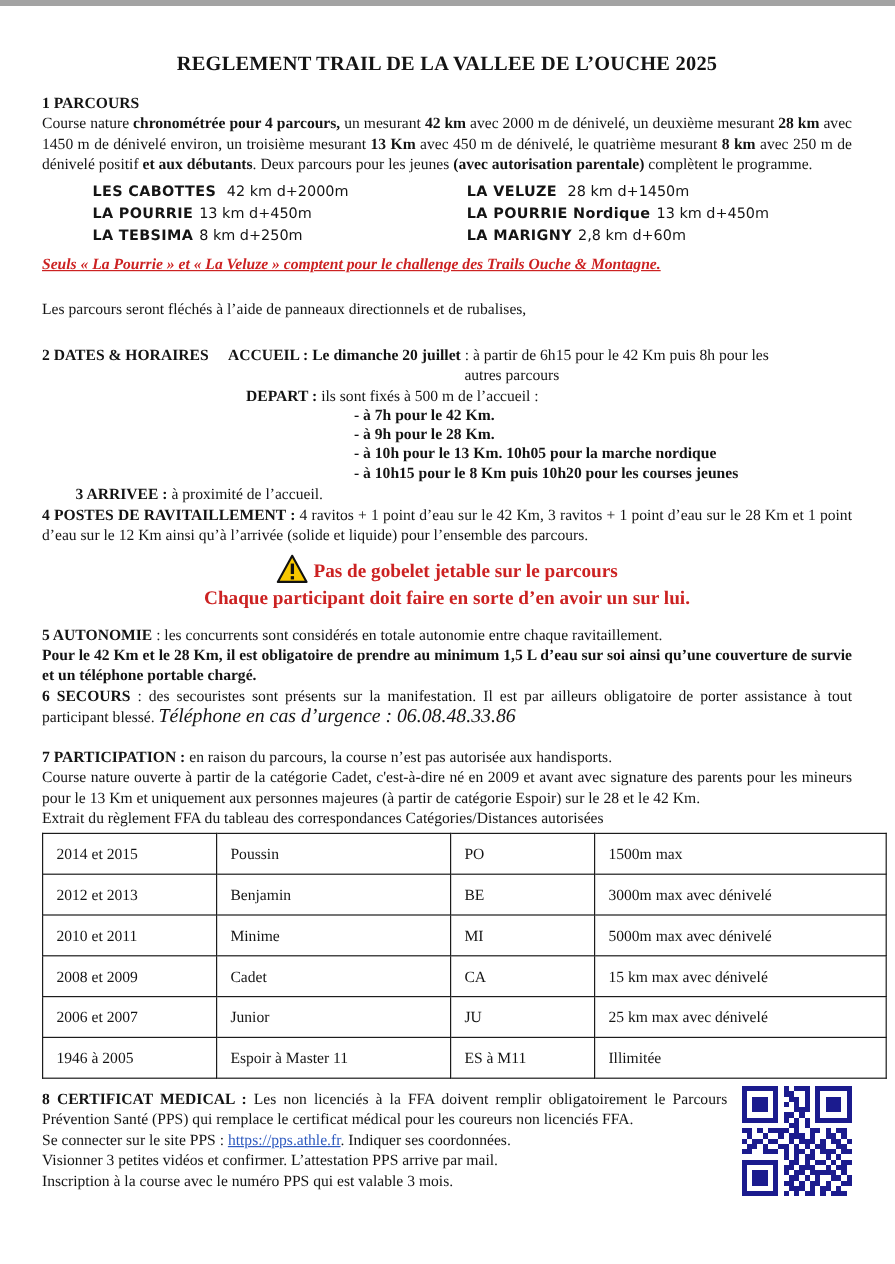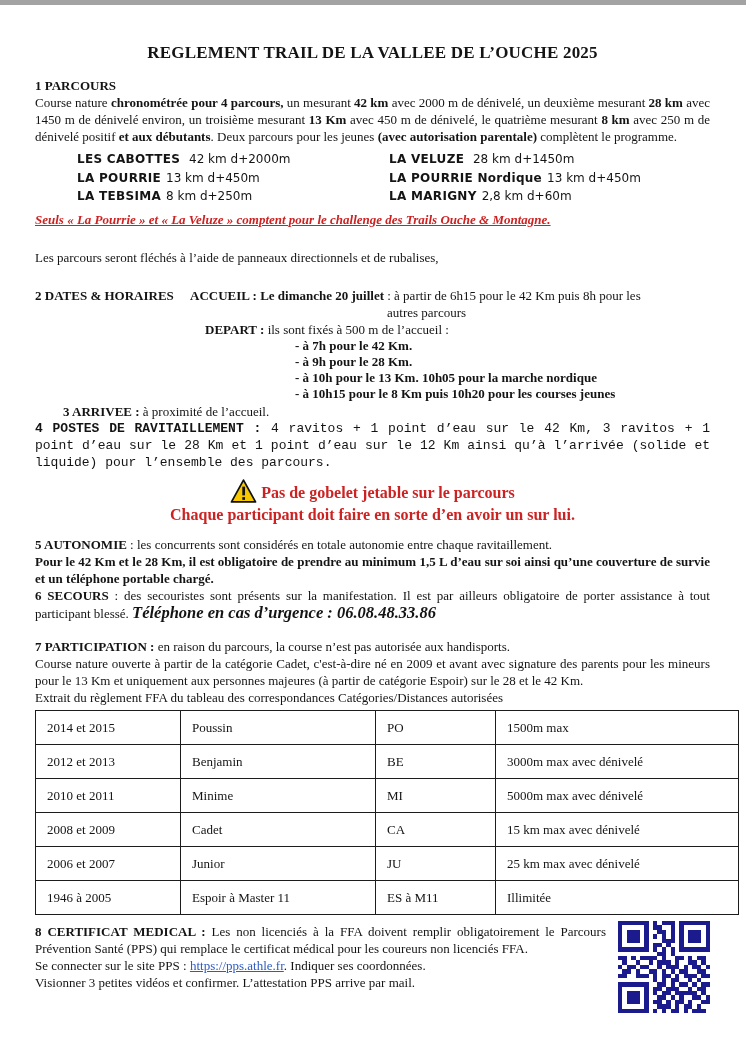--- a/index.html
+++ b/index.html
@@ -43,34 +43,34 @@
     margin-top:5px;font-size:13px;
   }
   .fleches{margin-top:21px;}
 
   .sec2line1{margin-top:21px;}
   .autres{margin-left:352px;}
   .departline{margin-left:170px;}
   .times{margin-left:260px;font-weight:700;line-height:16px;}
 
   .sec3{margin-top:1px;margin-left:28px;}
-  .sec4{margin-top:18px;font-family:Liberation Mono, monospace;}
+  .sec4{margin-top:18px;}
 
   .warnblock{
     margin-top:8px;
     text-align:center;
     color:var(--red,#cc2222);
     font-weight:700;
     font-size:16px;line-height:22px;
   }
   .warnline1 svg{vertical-align:-5px;margin-right:4px;}
 
   .sec5{margin-top:10px;}
   .sec6{margin-top:18px;}
-  .phone{font-weight:700;font-style:italic;font-size:16.5px;}
+  .phone{font-weight:400;font-style:italic;font-size:16.5px;}
   .sec7{margin-top:16px;}
 
   table.cats{
     border-collapse:collapse;
     margin-top:4px;
     width:666px;
     font-size:13px;
     table-layout:fixed;
   }
   table.cats td{
@@ -438,15 +438,16 @@
         <rect x="12" y="20" width="1" height="1"></rect>
         <rect x="13" y="20" width="1" height="1"></rect>
         <rect x="15" y="20" width="1" height="1"></rect>
         <rect x="17" y="20" width="1" height="1"></rect>
         <rect x="18" y="20" width="1" height="1"></rect>
         <rect x="19" y="20" width="1" height="1"></rect>
       </svg>
     <p class="para"><span class="b">8 CERTIFICAT MEDICAL :</span><span> Les non licenciés à la FFA doivent remplir obligatoirement le Parcours Prévention Santé (PPS) qui remplace le certificat médical pour les coureurs non licenciés FFA.</span></p>
     <div><span>Se connecter sur le site PPS : </span><span class="link">https://pps.athle.fr</span><span>. Indiquer ses coordonnées.</span></div>
     <div>Visionner 3 petites vidéos et confirmer. L’attestation PPS arrive par mail.</div>
+    <div>Inscription à la course avec le numéro PPS qui est valable 3 mois.</div>
   </div>
 
 </div>
 
 </body></html>

